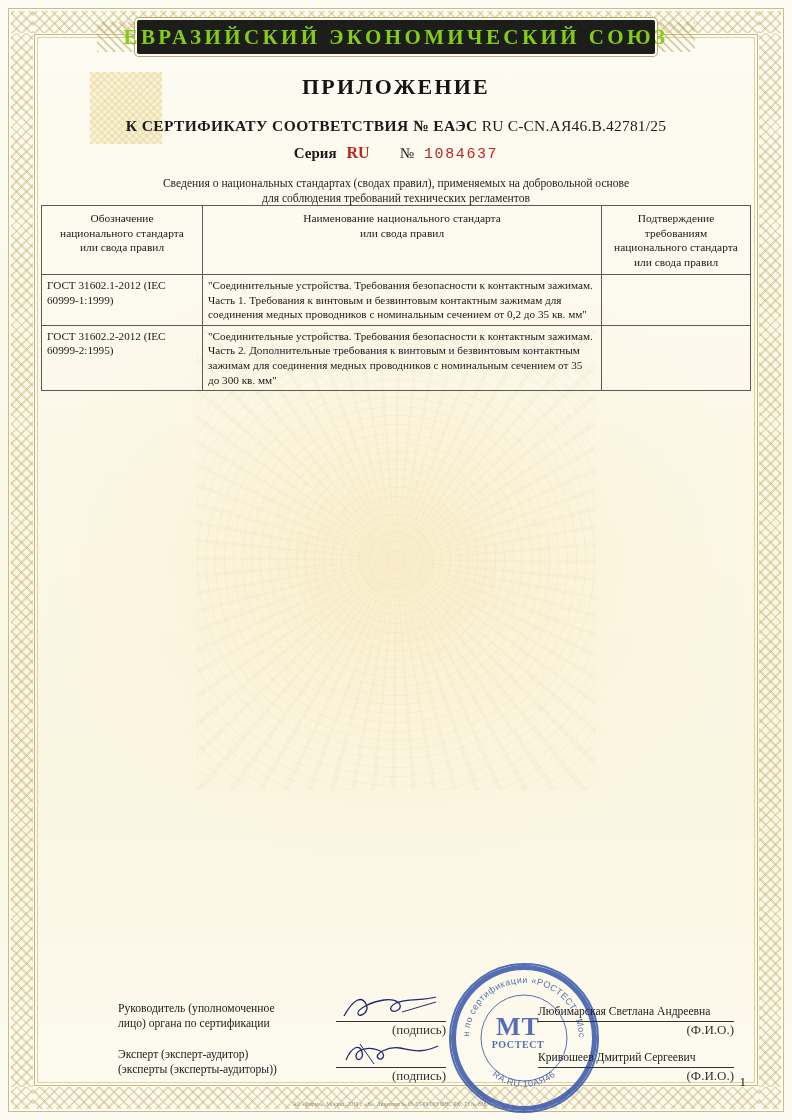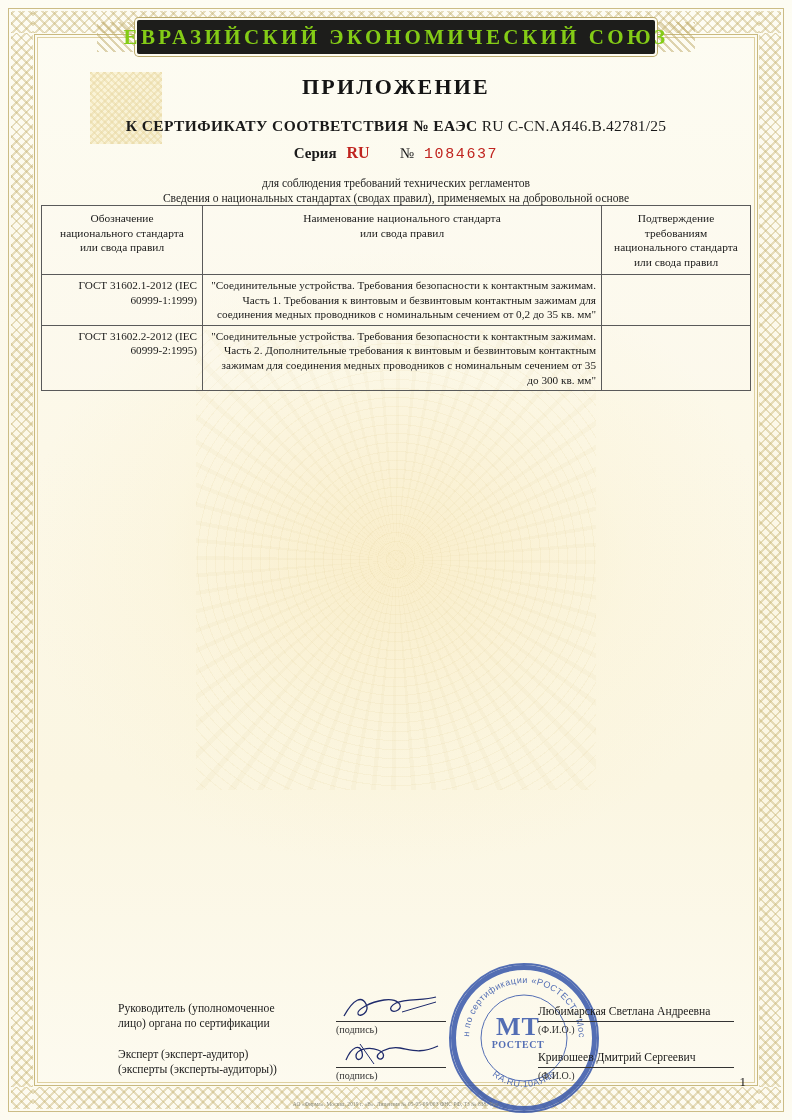--- a/index.html
+++ b/index.html
@@ -182,21 +182,20 @@
     left: 41px; top: 205px;
     width: 710px;
     border-collapse: collapse;
     font-size: 11.2px;
     background: rgba(255,255,255,0.12);
   }
   .tbl th, .tbl td {
     border: 1px solid #5a5a5a;
     padding: 3px 5px;
     vertical-align: top;
-    text-align: right;
   }
   .tbl th {
     text-align: center;
     font-weight: normal;
     font-size: 11.4px;
     line-height: 14.5px;
     padding: 5px 4px;
   }
   .tbl td {
     line-height: 14.6px;
@@ -225,23 +224,23 @@
     position: absolute;
     top: 19px;
     height: 1px;
     background: #333;
   }
   .sign-line.a { left: 218px; width: 110px; }
   .sign-line.b { left: 420px; width: 196px; }
   .sign-cap {
     position: absolute;
     top: 21px;
-    font-size: 10px;
+    font-size: 13px;
     color: #333;
-    text-align: left;
+    text-align: right;
   }
   .sign-cap.a { left: 218px; width: 110px; }
   .sign-cap.b { left: 420px; width: 196px; }
   .sign-name {
     position: absolute;
     left: 420px; top: 3px;
     font-size: 11.6px;
   }
   .scribble {
     position: absolute;
@@ -335,22 +334,22 @@
   </div>
 
   <div class="series-row">
     <span class="series-label">Серия</span>
     <span class="series-ru">RU</span>
     <span class="num-sign">№</span>
     <span class="num-value">1084637</span>
   </div>
 
   <div class="intro">
+    <div>Сведения о национальных стандартах (сводах правил), применяемых на добровольной основе</div>
     <div>для соблюдения требований технических регламентов</div>
-    <div>Сведения о национальных стандартах (сводах правил), применяемых на добровольной основе</div>
   </div>
 
   <table class="tbl">
     <thead>
       <tr>
         <th class="col-1">
           <div>Обозначение</div>
           <div>национального стандарта</div>
           <div>или свода правил</div>
         </th>

